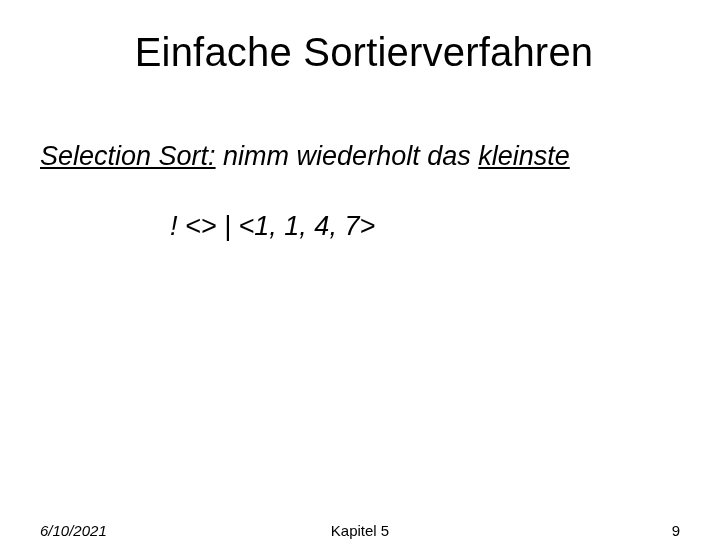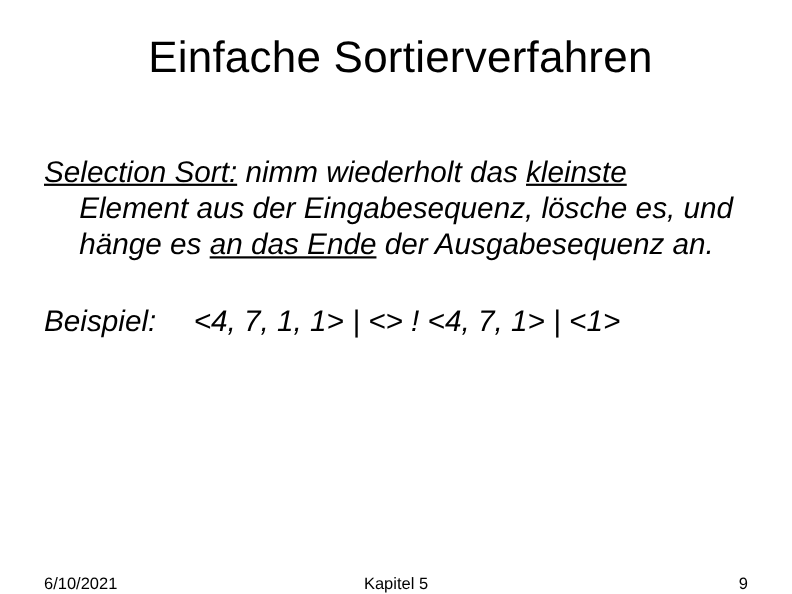--- a/index.html
+++ b/index.html
@@ -68,44 +68,39 @@
     padding-left: 130px;
   }
   .footer {
     position: absolute;
     bottom: 18px;
     left: 40px;
     width: 640px;
     font-size: 15px;
     color: #000;
   }
-  .footer .date { position: absolute; left: 0; }
+  .footer .date { position: absolute; left: 0; font-style: italic; }
   .footer .chapter { position: absolute; left: 0; width: 640px; text-align: center; }
   .footer .page { position: absolute; right: 0; }
 </style>
 </head>
 <body>
 
 <div class="slide">
 
   <div class="title">Einfache Sortierverfahren</div>
 
   <div class="body">
 
     <p class="desc">
       <span class="underline">Selection Sort:</span><span> nimm wiederholt das </span><span class="underline">kleinste</span><br>
-      <span class="desc-rest">
-        <span>Element aus der Eingabesequenz, lösche es, und hänge es </span><span class="underline">an das Ende</span><span> der Ausgabesequenz an.</span>
-      </span>
     </p>
 
     <div class="example-block">
-      <p class="ex-line ex-first">
-        <span class="lead">Beispiel:</span><span class="seq">&lt;4, 7, 1, 1&gt; | &lt;&gt;  !  &lt;4, 7, 1&gt; | &lt;1&gt;</span>
-      </p>
+      <p class="ex-line ex-cont">! &lt;&gt; | &lt;1, 1, 4, 7&gt;</p>
     </div>
 
   </div>
 
   <div class="footer">
     <span class="date">6/10/2021</span>
     <span class="chapter">Kapitel 5</span>
     <span class="page">9</span>
   </div>
 

